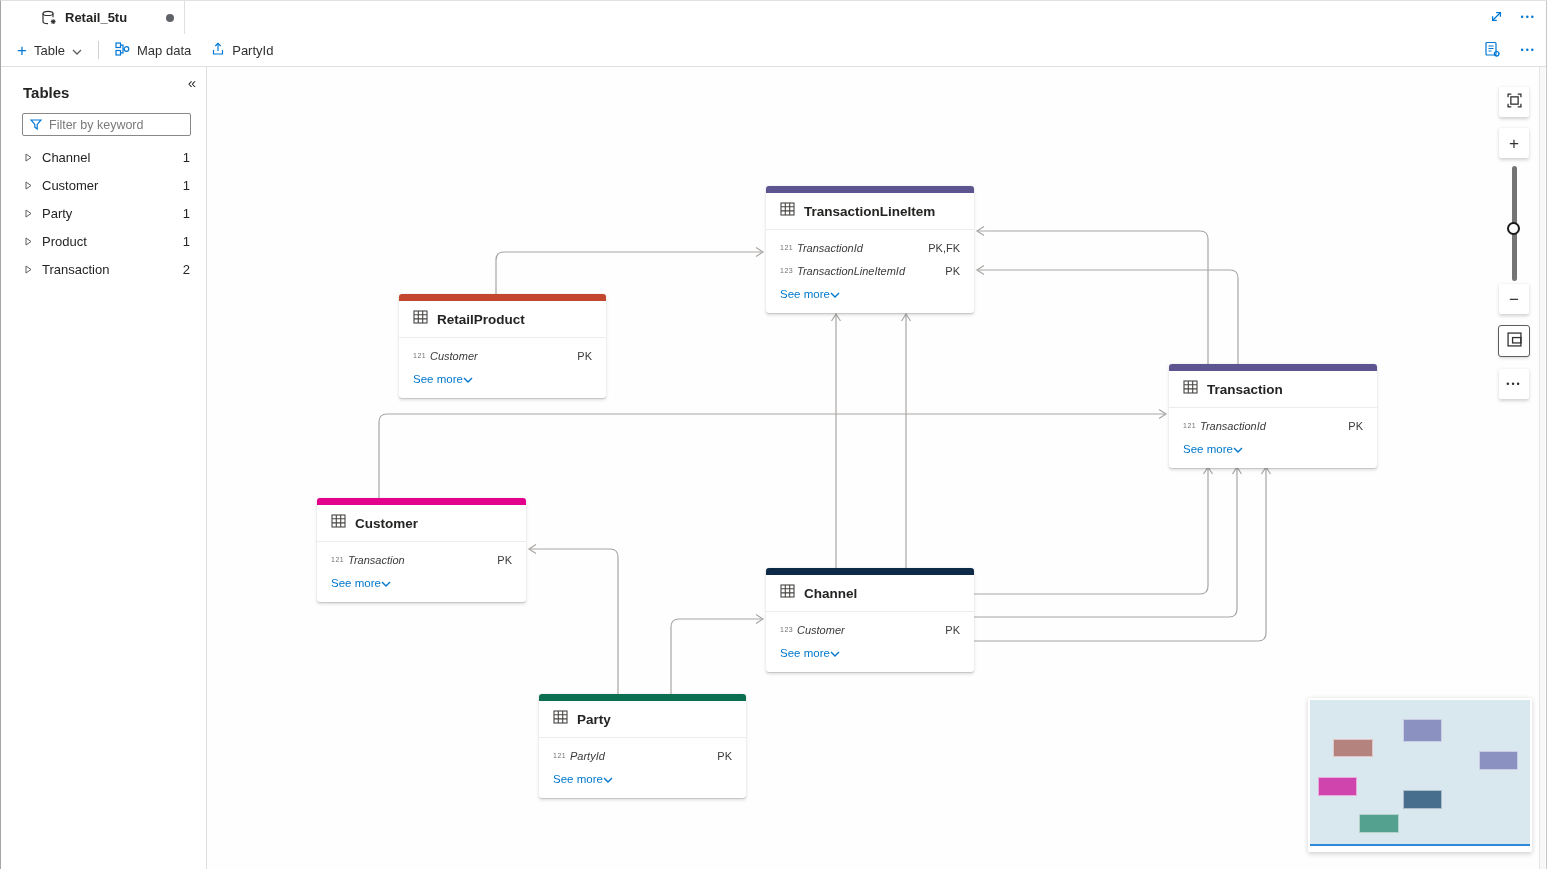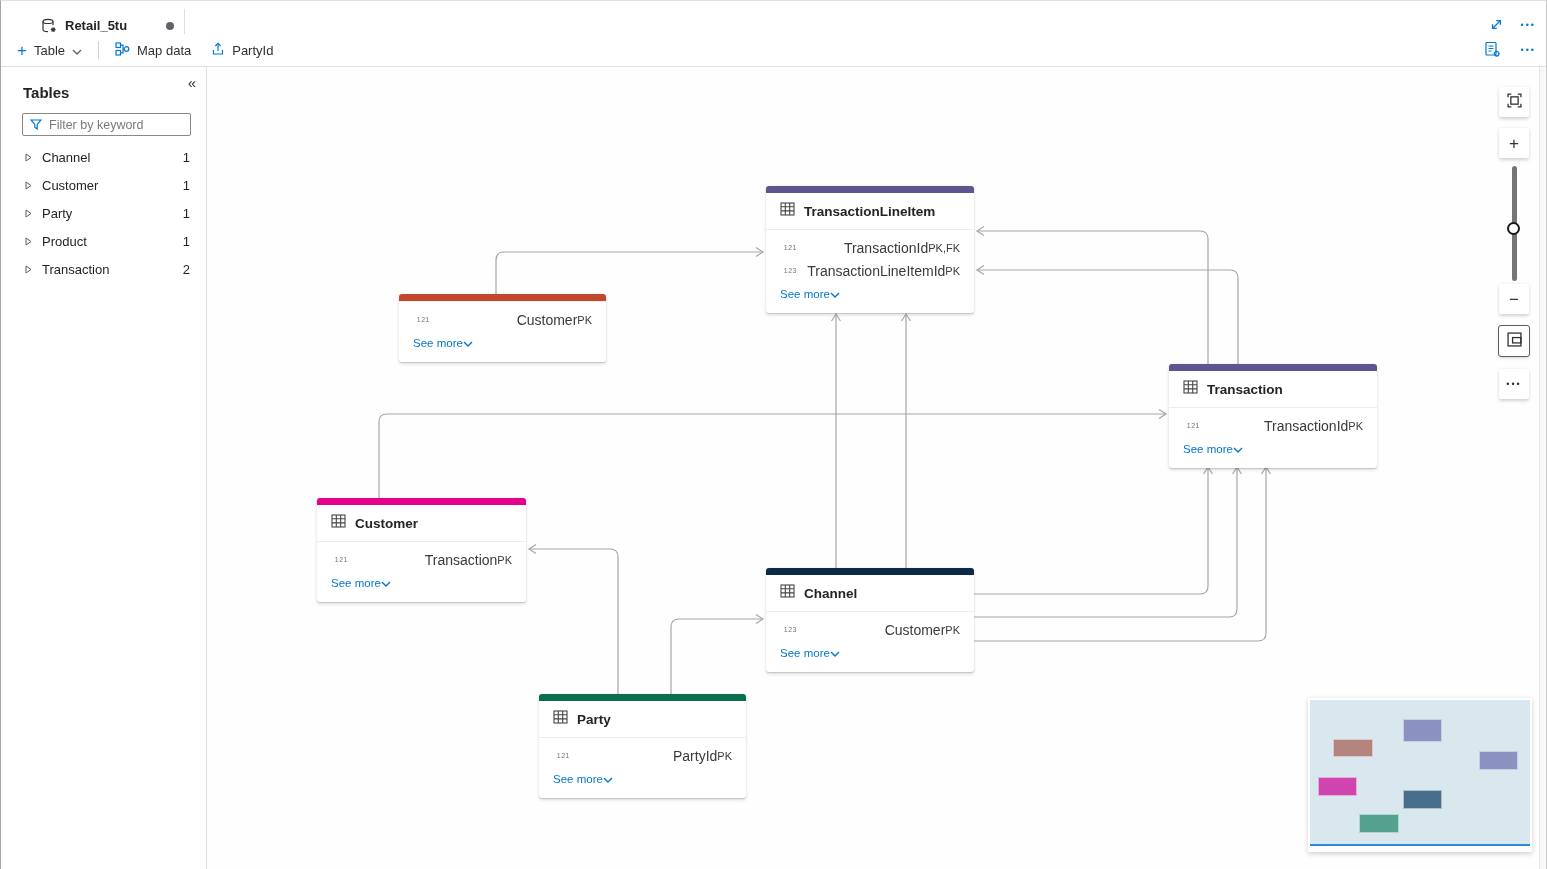--- a/index.html
+++ b/index.html
@@ -4,21 +4,21 @@
 <style>
   * { margin:0; padding:0; box-sizing:border-box; }
   html,body { background:#fff; }
   .app{
     position:relative; width:1547px; height:869px; overflow:hidden;
     font-family:"Liberation Sans","DejaVu Sans",sans-serif;
     color:#252423; background:#fff;
     border-left:1px solid #a6a6a6; border-top:1px solid #e1e1e1; border-right:1px solid #c8c8c8;
   }
   
-  .tabbar{ position:absolute; left:0; top:8px; width:100%; height:47px; background:#fff; }
+  .tabbar{ position:absolute; left:0; top:0; width:100%; height:47px; background:#fff; }
   .tabbar-border{ position:absolute; left:184px; bottom:0; right:0; height:1px; background:#e1dfdd; }
   .tab{ position:absolute; left:0; top:0; width:184px; height:33px; background:#fff;
         border-right:1px solid #e1dfdd; display:flex; align-items:center; cursor:pointer; }
   .tab .dbicon{ margin-left:40px; display:flex; }
   .tab .tlabel{ margin-left:8px; font-size:13px; font-weight:700; color:#252423; }
   .tab .dot{ position:absolute; right:10px; top:13px; width:8px; height:8px; border-radius:50%; background:#5f6368; }
   .tabbar-actions{ position:absolute; right:8px; top:0; height:33px; display:flex; align-items:center; gap:14px; }
   .iconbtn{ background:none; border:none; cursor:pointer; display:flex; align-items:center; justify-content:center; padding:2px; }
   .dots{ font-size:9px; letter-spacing:2px; color:#0078d4; line-height:1; }
   
@@ -45,28 +45,28 @@
   .sb-chev{ margin-left:24px; display:flex; }
   .sb-name{ margin-left:10px; font-size:13px; color:#252423; }
   .sb-count{ position:absolute; right:16px; font-size:13px; color:#252423; }
   
   .canvas{ position:absolute; left:206px; top:66px; right:0; bottom:0; background:#fefefe; }
   .wires{ position:absolute; left:0; top:0; width:1340px; height:803px; }
   .wires path{ fill:none; stroke:#a8a6a4; stroke-width:1.2; }
   .scrolltrack{ position:absolute; right:1px; top:0; bottom:0; width:6px; background:#f8f8f8; border-left:1px solid #e6e6e6; }
   
   .entity{ position:absolute; background:#fff; border-radius:3px;
-           box-shadow:0 1.6px 3.6px rgba(0,0,0,.14), 0 0.3px 0.9px rgba(0,0,0,.12); cursor:pointer;text-align:right; }
+           box-shadow:0 1.6px 3.6px rgba(0,0,0,.14), 0 0.3px 0.9px rgba(0,0,0,.12); cursor:pointer; }
   .ebar{ height:7px; border-radius:3px 3px 0 0; }
   .ehead{ height:36px; display:flex; align-items:center; padding-left:14px; }
   .etitle{ margin-left:9px; font-size:13.5px; font-weight:700; color:#252423; }
   .erows{ border-top:1px solid #ececec; padding:6px 0 7px 0; }
   .erow{ height:23px; display:flex; align-items:center; padding:0 14px; }
   .ficon{ width:17px; font-size:7px; letter-spacing:.5px; color:#74726f; flex:0 0 auto; }
-  .fname{ font-size:14px; color:#3b3a39; flex:1 1 auto; }
+  .fname{ font-size:11px; color:#3b3a39; flex:1 1 auto;font-style:italic; }
   .fkey{ font-size:11px; color:#3b3a39; }
   .seemore{ height:24px; display:flex; align-items:center; padding:0 14px; 
             color:#0077cc; font-size:11.5px; cursor:pointer; }
   
   .zc{ position:absolute; width:30px; height:30px; background:#fff; border:none; border-radius:2px;
        box-shadow:0 1.6px 3.6px rgba(0,0,0,.18); display:flex; align-items:center; justify-content:center;
        cursor:pointer; color:#323130; }
   .zc.selected{ outline:1px solid #605e5c; }
   .zc .glyph{ font-size:17px; line-height:1; color:#323130; font-weight:400; }
   .zslider{ position:absolute; left:1305px; top:99px; width:5px; height:115px; background:#757575; border-radius:3px; }
@@ -288,20 +288,29 @@
           <span>See more</span>
           <span><svg width="10" height="6" viewBox="0 0 10 6">
                 <path d="M1 1 L5 5 L9 1" fill="none" stroke="#0077cc" stroke-width="1.4"></path>
               </svg></span>
         </div>
       </div>
     </div>
 
     <div class="entity" style="left:192px;top:227px;width:207px;">
       <div class="ebar" style="background: rgb(195, 70, 46);"></div>
+      <div class="ehead">
+        <span><svg width="15" height="14" viewBox="0 0 15 14">
+              <g fill="none" stroke="#484644" stroke-width="1.1">
+                <rect x="1" y="1" width="13" height="12"></rect>
+                <path d="M1 4.8 H14 M1 8.9 H14 M5.3 1 V13 M9.7 1 V13"></path>
+              </g>
+            </svg></span>
+        <span class="etitle">RetailProduct</span>
+      </div>
       <div class="erows">
         <div class="erow">
           <span class="ficon">121</span>
           <span class="fname">Customer</span>
           <span class="fkey">PK</span>
         </div>
         <div class="seemore">
           <span>See more</span>
           <span><svg width="10" height="6" viewBox="0 0 10 6">
                 <path d="M1 1 L5 5 L9 1" fill="none" stroke="#0077cc" stroke-width="1.4"></path>

